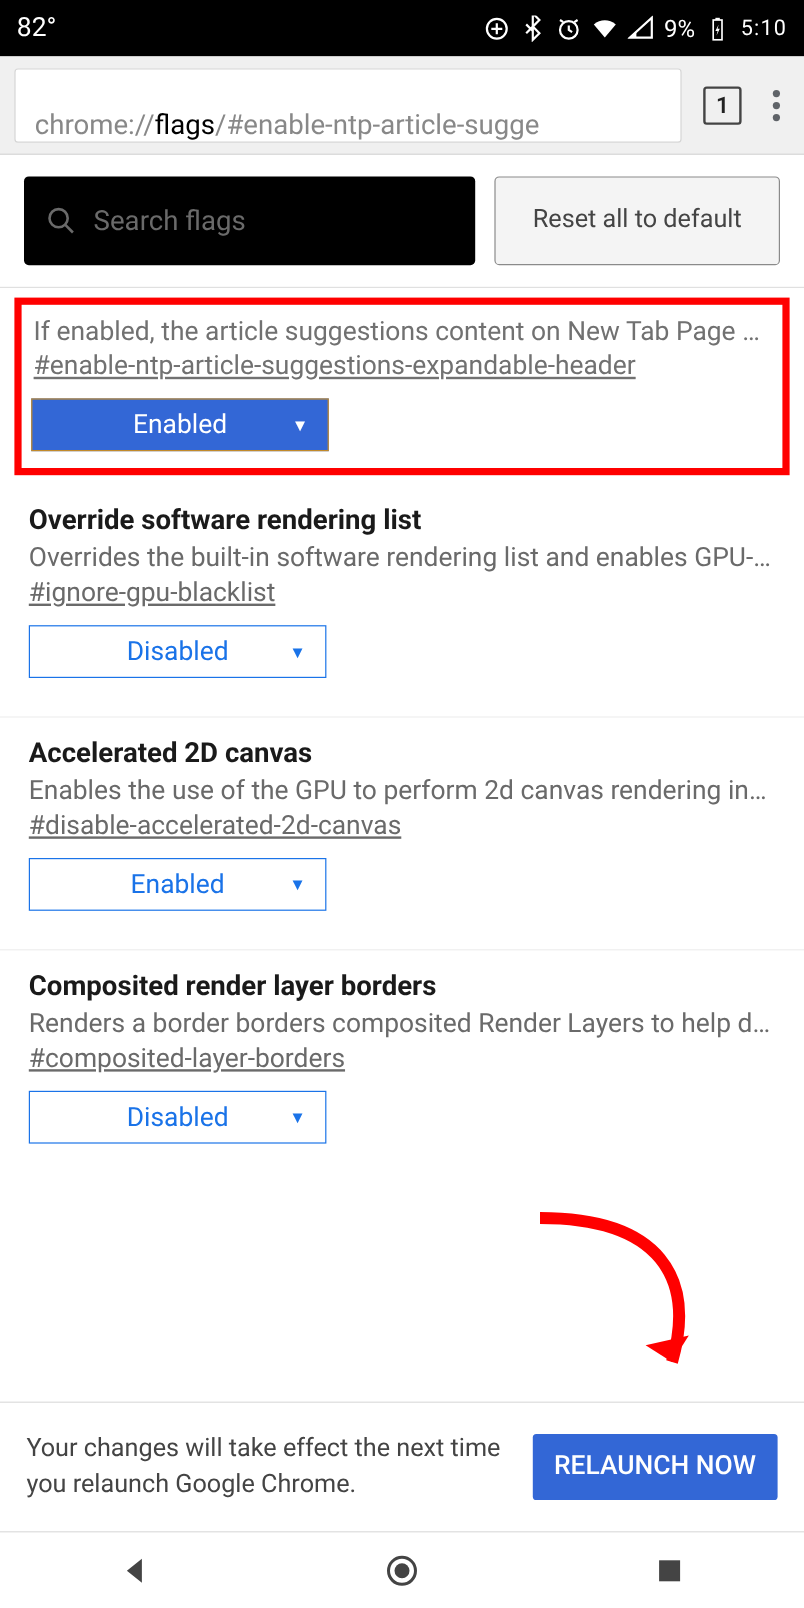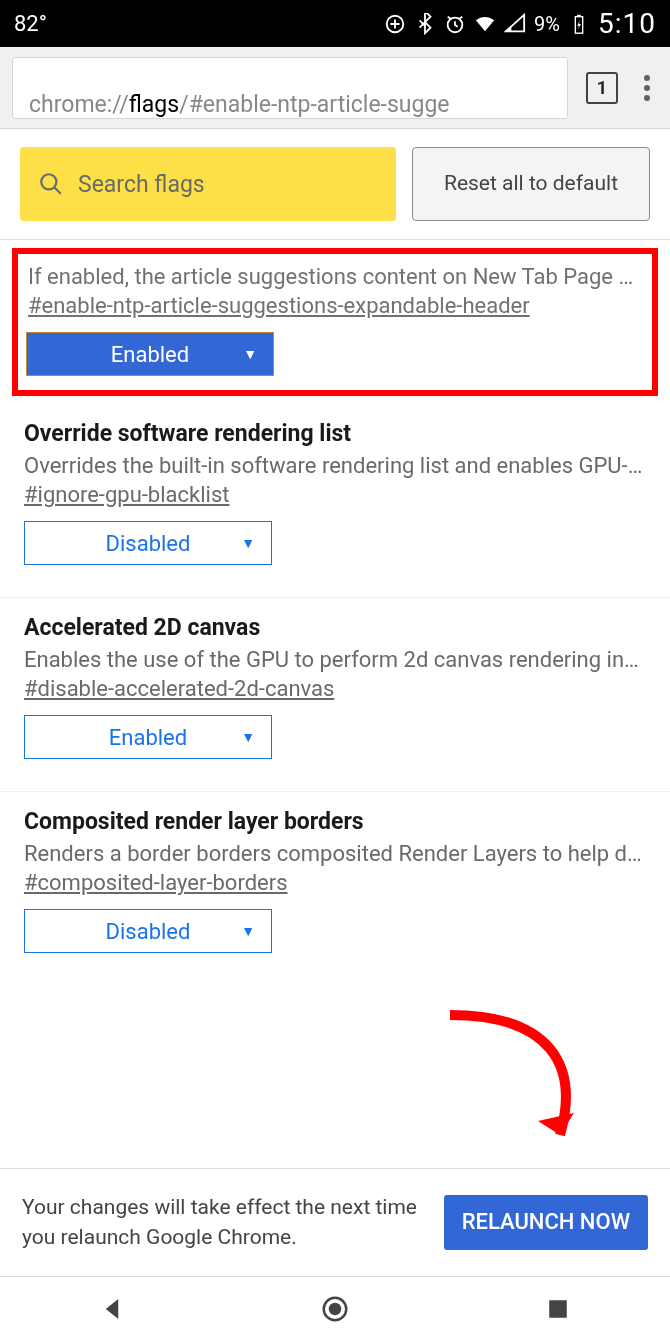--- a/index.html
+++ b/index.html
@@ -4,34 +4,34 @@
 <style>
   * { box-sizing: border-box; margin: 0; padding: 0; }
   html, body { width: 670px; height: 1340px; font-family: Roboto, Arial, sans-serif; background: #fff; }
   
   
   .status-bar { background: #000; color: #fff; height: 47px; display: flex; align-items: center; padding: 0 14px; font-size: 22px; }
   .status-left { flex: 1; }
   .status-right { display: flex; align-items: center; gap: 8px; }
   .status-right svg { width: 22px; height: 22px; fill: #fff; }
   .battery-pct { font-size: 20px; }
-  .clock { font-size: 28px; letter-spacing: 1px; }
+  .clock { font-size: 18px; letter-spacing: 1px; }
   
   
   .omni-bar { background: #f0f0f0; height: 82px; border-bottom: 1px solid #d6d6d6; display: flex; align-items: center; padding: 0 12px; gap: 18px; }
   .omnibox { flex: 1; height: 62px; background: #fff; border: 1px solid #d6d6d6; border-radius: 3px; display: flex; align-items: flex-end; padding: 0 16px; font-size: 23px; color: #888; overflow: hidden; white-space: nowrap; }
   .omnibox .seg-grey { color: #888; }
   .omnibox .seg-black { color: #000; }
   .tab-count { width: 32px; height: 32px; border: 2.5px solid #444; border-radius: 3px; display: flex; align-items: center; justify-content: center; font-size: 19px; font-weight: 600; color: #222; }
   .menu-dots { display: flex; flex-direction: column; gap: 4px; padding: 0 8px; }
   .menu-dots span { width: 6px; height: 6px; background: #5f6368; border-radius: 50%; }
   
   
   .search-row { display: flex; align-items: stretch; padding: 18px 20px; gap: 16px; border-bottom: 1px solid #e0e0e0; }
-  .search-box { flex: 1; background: #fde047; border-radius: 4px; display: flex; align-items: center; padding: 0 18px; height: 74px; color: #6a6a6a; font-size: 23px; gap: 14px; }
+  .search-box { flex: 1; background: #000000; border-radius: 4px; display: flex; align-items: center; padding: 0 18px; height: 74px; color: #6a6a6a; font-size: 23px; gap: 14px; }
   .search-box svg { width: 26px; height: 26px; fill: #6a6a6a; }
   .reset-btn { width: 238px; height: 74px; background: #f4f4f4; border: 1px solid #8a8a8a; border-radius: 4px; color: #444; font-size: 21px; display: flex; align-items: center; justify-content: center; text-align: center; line-height: 1.3; padding: 0 10px; }
   
   
   .flags { padding: 0; }
   .flag-item { padding: 16px 24px 32px 24px; border-bottom: 1px solid #eee; }
   .flag-title { font-size: 23px; font-weight: 700; color: #1a1a1a; margin-bottom: 6px; }
   .flag-desc { font-size: 22px; color: #6a6a6a; white-space: nowrap; overflow: hidden; text-overflow: ellipsis; margin-bottom: 4px; }
   .flag-id { font-size: 22px; color: #6a6a6a; text-decoration: underline; margin-bottom: 14px; display: inline-block; }
   .flag-select { width: 248px; height: 44px; border: 1.5px solid #1a73e8; background: #fff; color: #1a73e8; font-size: 22px; display: flex; align-items: center; justify-content: center; position: relative; }

